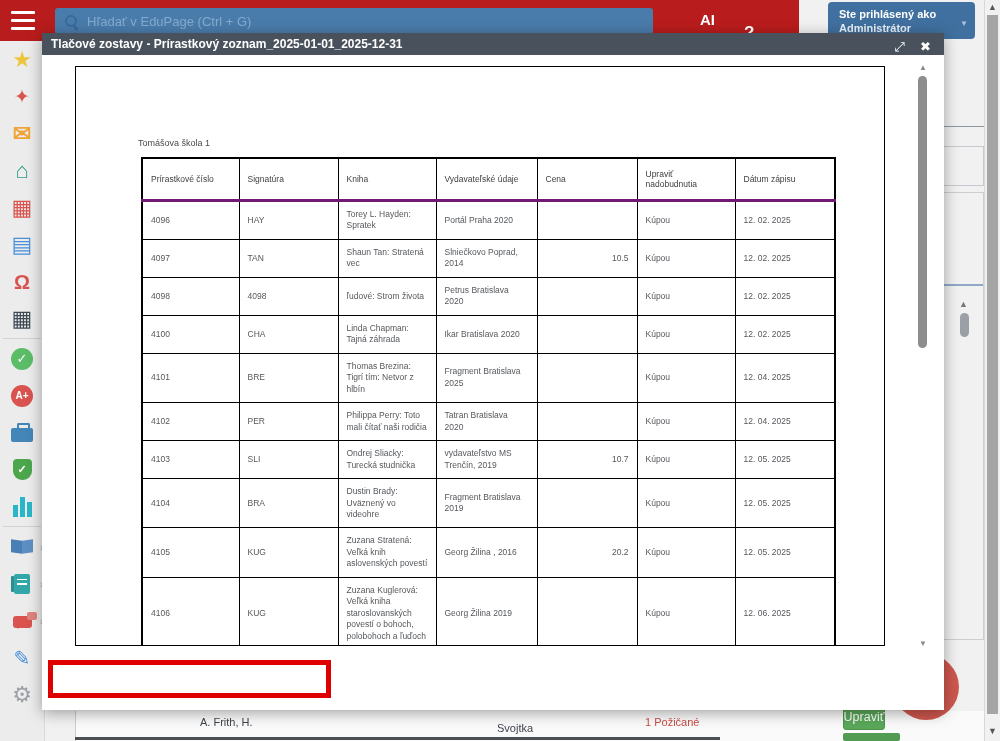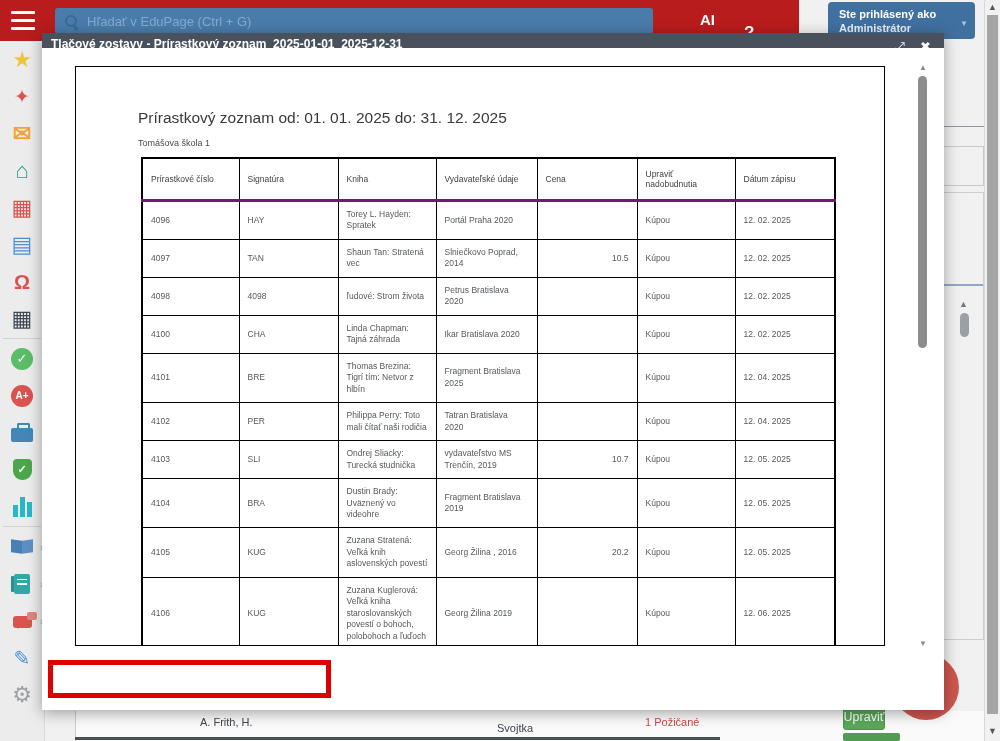--- a/index.html
+++ b/index.html
@@ -66,21 +66,21 @@
   .fab { position:absolute; left:893px; top:654px; width:66px; height:66px; border-radius:50%; background:#cd574e; z-index:2; cursor:pointer; }
 
   
   .pg-scroll { position:absolute; left:984px; top:0; width:16px; height:741px; background:#f1f1f1; border-left:1px solid #d8d8d8; z-index:6; }
   .pg-scroll .up { position:absolute; left:3px; top:2px; font-size:9px; color:#555; cursor:pointer; }
   .pg-scroll .down { position:absolute; left:3px; top:726px; font-size:9px; color:#555; cursor:pointer; }
   .pg-scroll .thumb { position:absolute; left:2px; top:15px; width:11px; height:699px; background:#a5a5a5; cursor:pointer; }
 
   
   .modal { position:absolute; left:42px; top:33px; width:902px; height:677px; background:#fff; box-shadow:0 3px 14px rgba(0,0,0,.35); z-index:5; }
-  .m-title { position:absolute; left:0; top:0; width:100%; height:15px; background:#49525c; color:#fff; font-size:12px; font-weight:bold; line-height:22px; padding-left:9px; }
+  .m-title { position:absolute; left:0; top:0; width:100%; height:22px; background:#49525c; color:#fff; font-size:12px; font-weight:bold; line-height:22px; padding-left:9px; }
   .m-expand { position:absolute; right:39px; top:3px; color:#fff; font-size:13px; cursor:pointer; font-weight:normal; }
   .m-close { position:absolute; right:13px; top:3px; color:#fff; font-size:13px; cursor:pointer; font-weight:normal; }
 
   
   .doc { position:absolute; left:33px; top:33px; width:810px; height:580px; border:1px solid #000; background:#fff; overflow:hidden; }
   .doc-title { position:absolute; left:62px; top:42px; font-size:15.5px; color:#3a3a3a; }
   .doc-sub { position:absolute; left:62px; top:71px; font-size:9px; color:#4a4a4a; }
   .doc table { position:absolute; left:65px; top:90px; width:693px; border-collapse:collapse; table-layout:fixed; }
   .doc table, .doc th, .doc td { border:1px solid #000; }
   .doc table { border-width:2px; }
@@ -212,21 +212,20 @@
 </div>
 
 <div class="modal">
   <div class="m-title">
     <span>Tlačové zostavy - Prírastkový zoznam_2025-01-01_2025-12-31</span>
     <span class="m-expand">⤢</span>
     <span class="m-close">✖</span>
   </div>
 
   <div class="doc">
-    <div class="doc-title">Prírastkový zoznam od: 01. 01. 2025 do: 31. 12. 2025</div>
     <div class="doc-sub">Tomášova škola 1</div>
     <table>
       <colgroup>
         <col style="width:97px">
           <col style="width:99px">
           <col style="width:98px">
           <col style="width:101px">
           <col style="width:100px">
           <col style="width:98px">
           <col style="width:100px">

